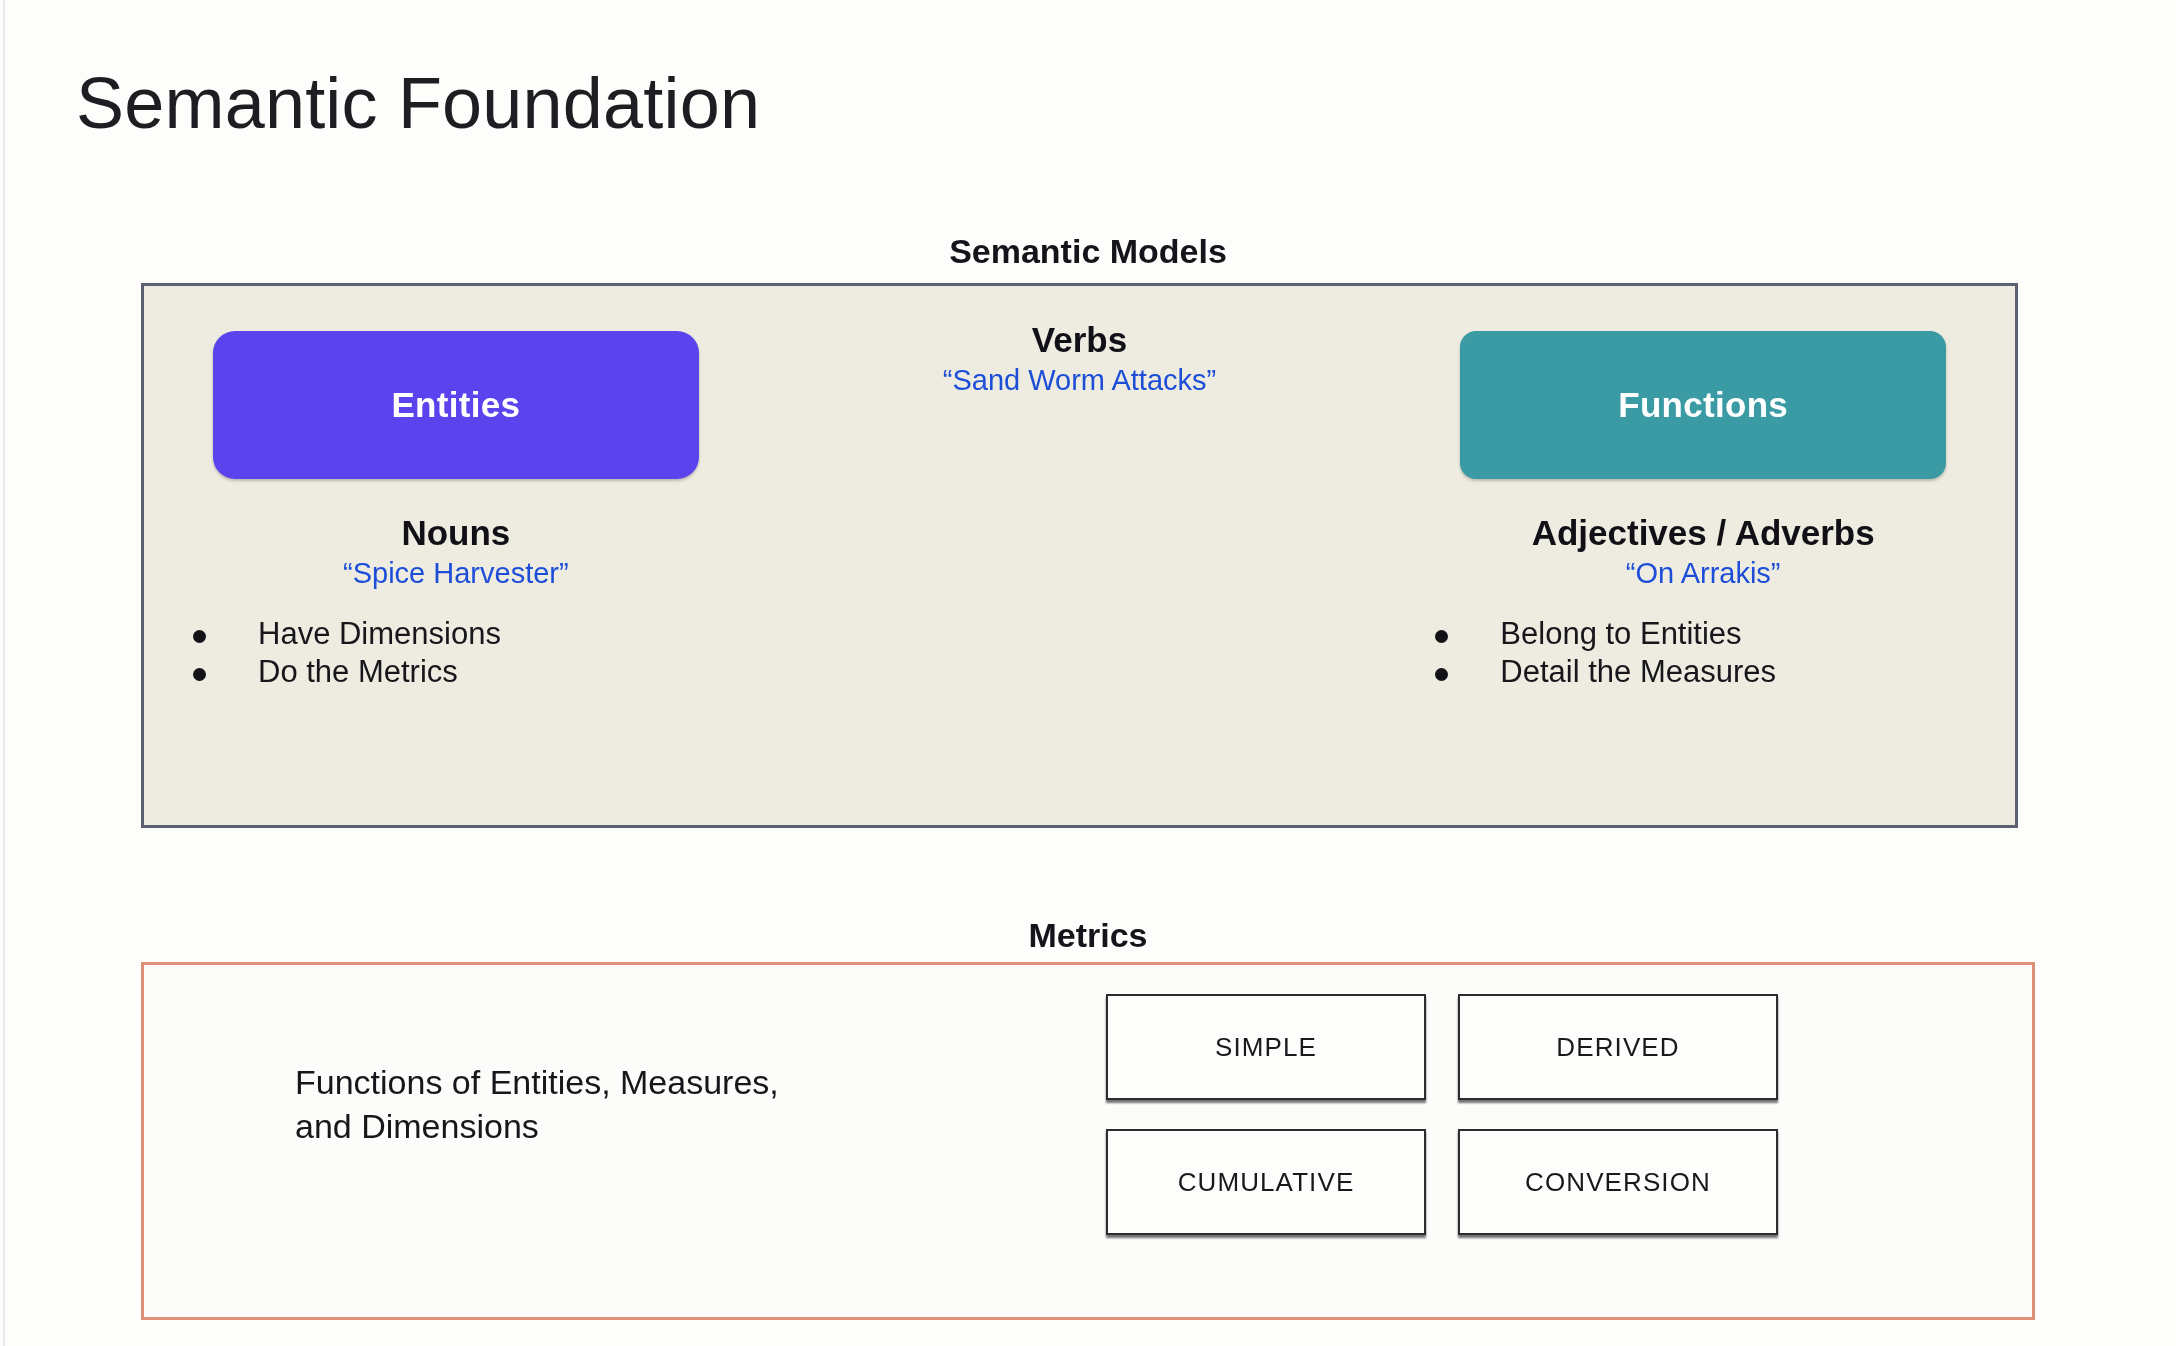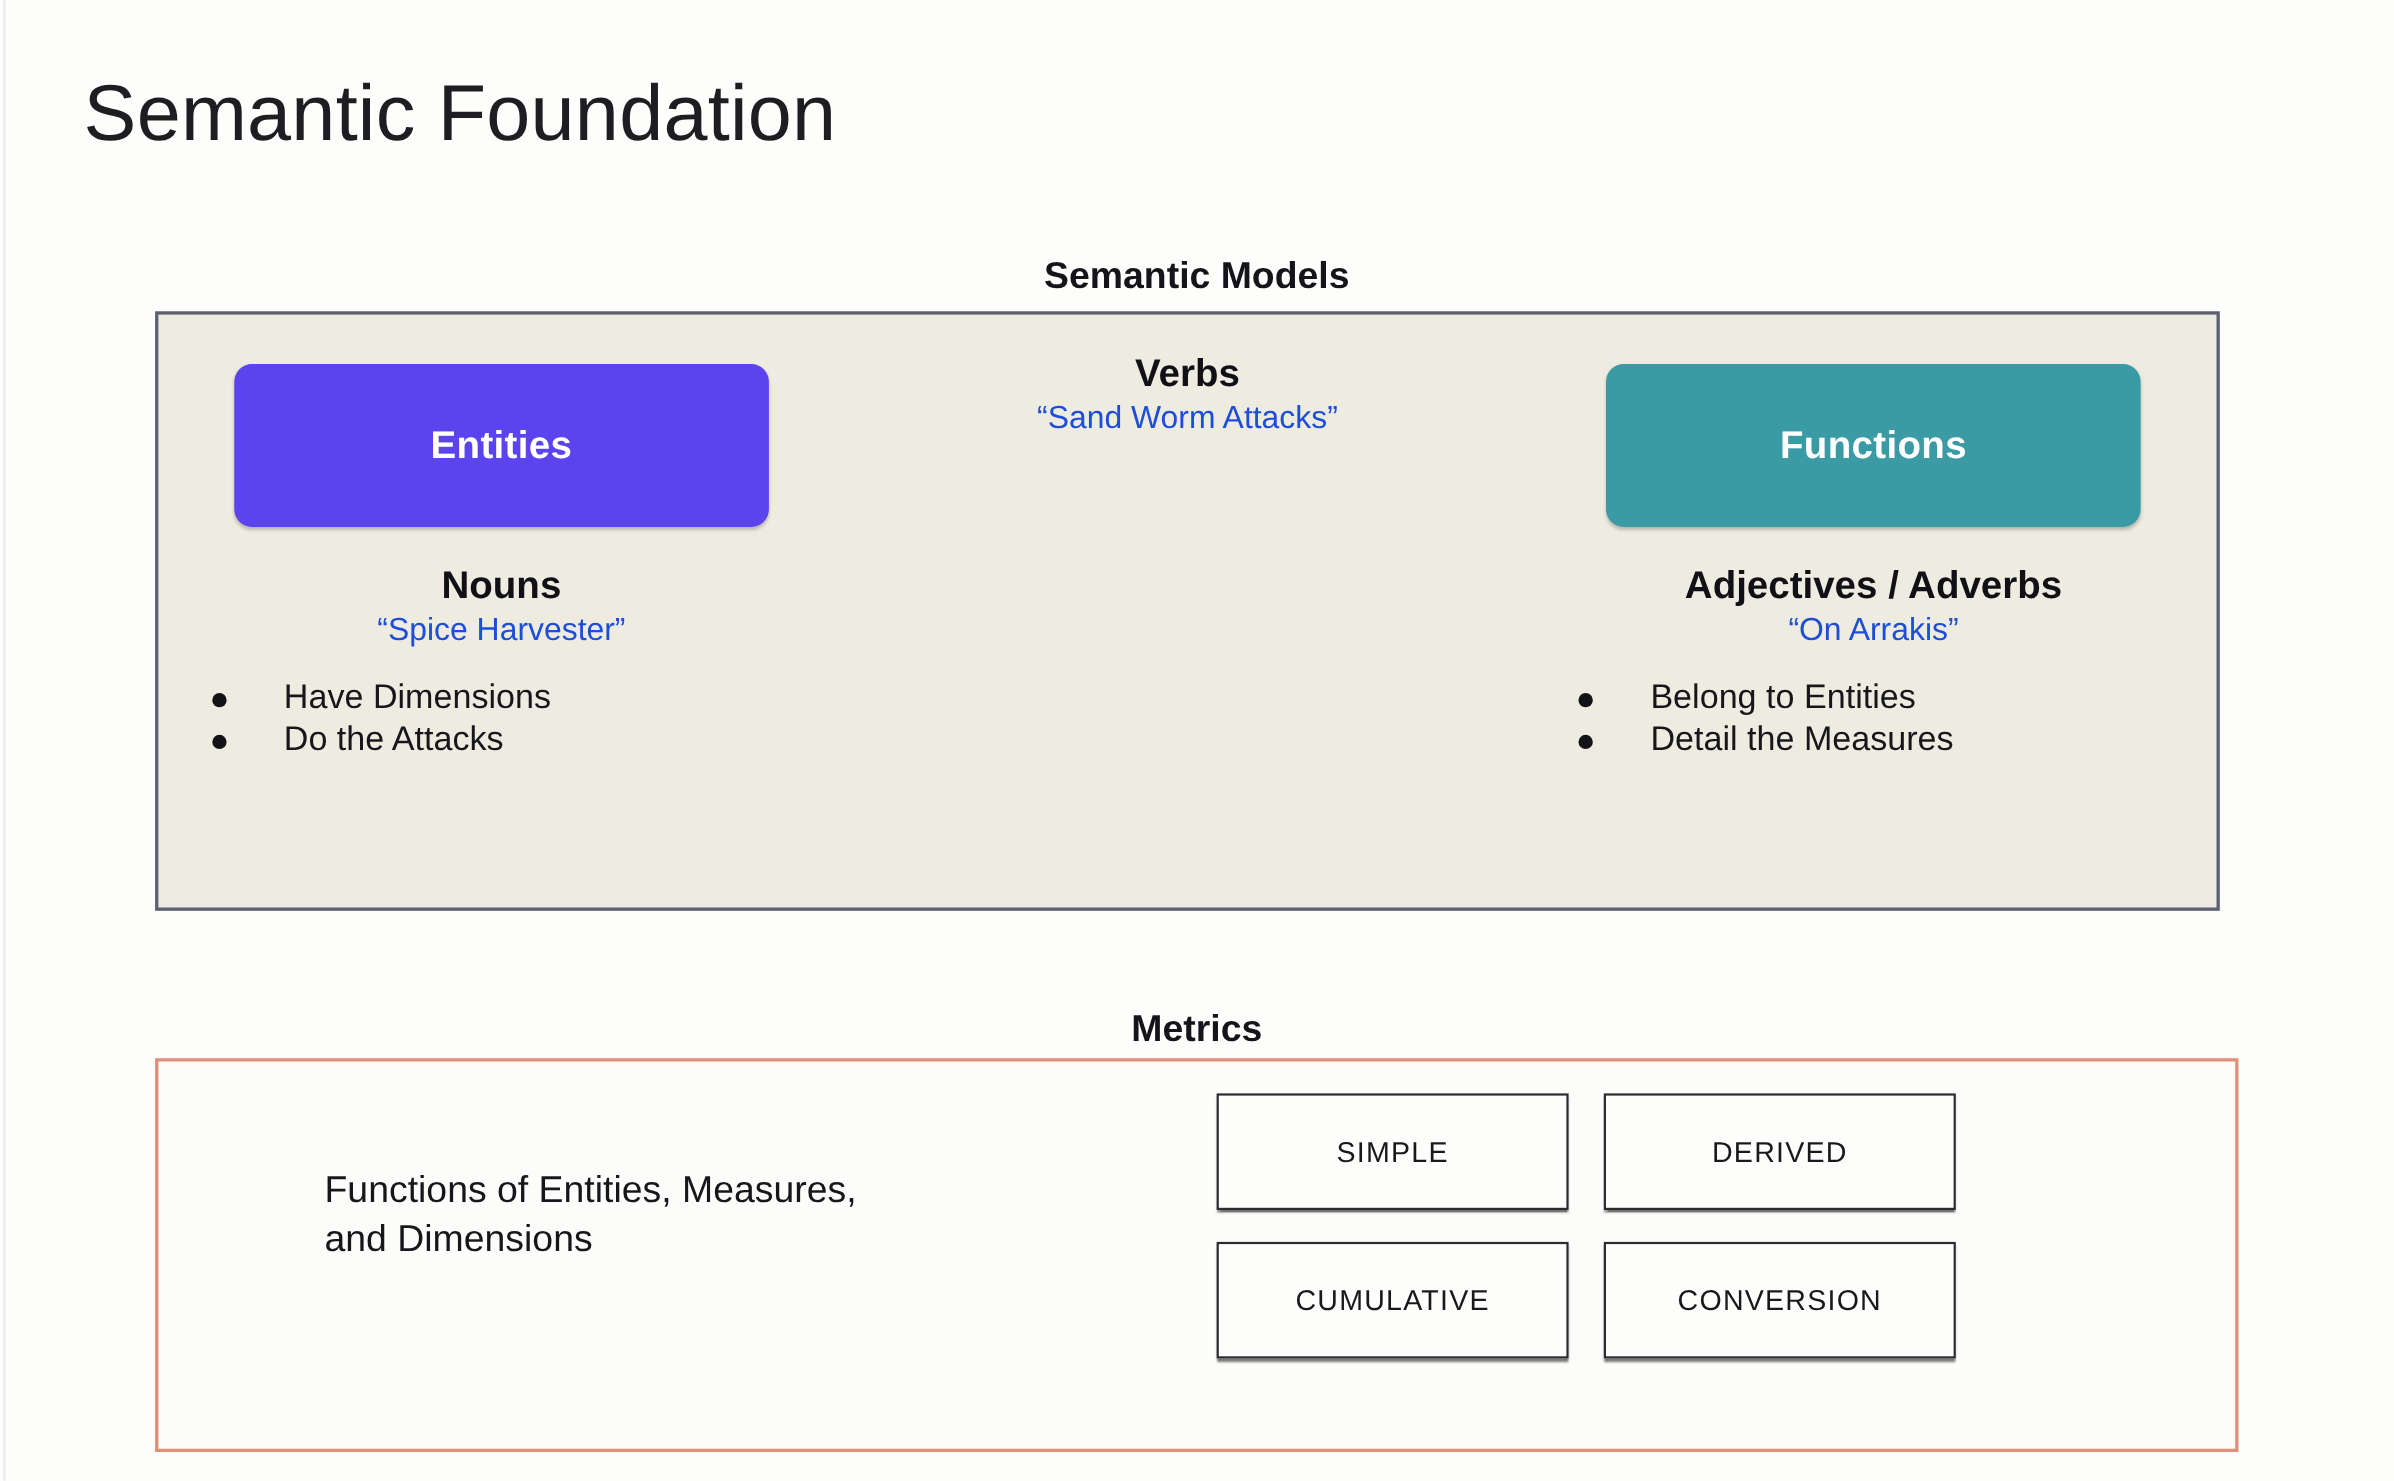--- a/index.html
+++ b/index.html
@@ -86,21 +86,21 @@
     display: flex;
     align-items: center;
     justify-content: center;
     color: #ffffff;
     font-size: 35px;
     font-weight: 700;
     letter-spacing: 0.3px;
     box-shadow: 0 2px 3px rgba(0,0,0,0.22);
     box-sizing: border-box;
   }
-  .pill.entities   { background: #5b43ee; }
+  .pill.entities   { background: #5b43ee; border-radius: 22px; }
   .pill.measures   { background: #545b6e; }
   .pill.dimensions { background: #3a9ba5; }
 
   .pos-title {
     margin-top: 36px;
     font-size: 35px;
     font-weight: 700;
     color: #101016;
     text-align: center;
     white-space: nowrap;
@@ -209,21 +209,21 @@
         <div class="pill entities">Entities</div>
         <div class="pos-title">Nouns</div>
         <div class="pos-example">“Spice Harvester”</div>
         <div class="bullets col-0">
           <div class="bullet-row">
             <span class="bullet-dot"></span>
             <span class="bullet-text">Have Dimensions</span>
           </div>
           <div class="bullet-row">
             <span class="bullet-dot"></span>
-            <span class="bullet-text">Do the Attacks</span>
+            <span class="bullet-text">Do the Metrics</span>
           </div>
         </div>
       </div>
 
       <div class="model-col">
         <div class="pos-title">Verbs</div>
         <div class="pos-example">“Sand Worm Attacks”</div>
       </div>
 
       <div class="model-col">

